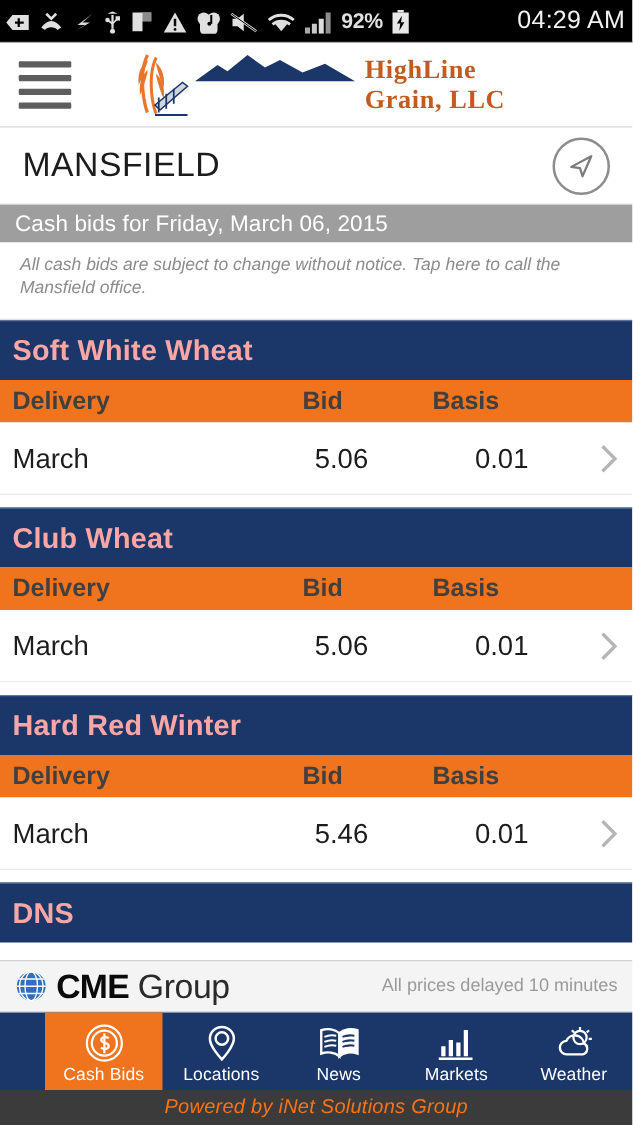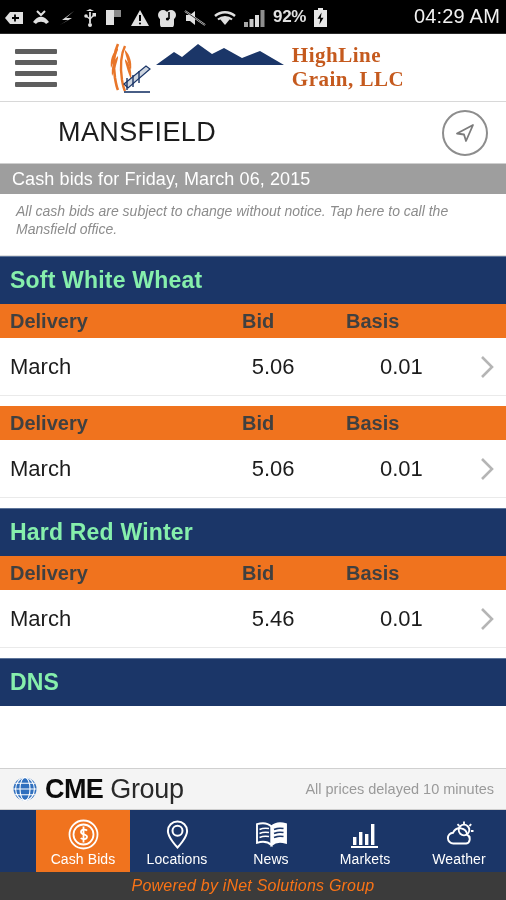--- a/index.html
+++ b/index.html
@@ -36,41 +36,41 @@
   .logo-txt { display:flex; flex-direction:column; line-height:1; margin-left:2px; }
   .logo-l1, .logo-l2 { font-family:"Liberation Serif", serif; color:#c55a1e; font-weight:bold; letter-spacing:0.5px; }
   .logo-l1 { font-size:21px; }
   .logo-l2 { font-size:21px; margin-top:3px; }
 
   
   .loctitle {
     flex:0 0 62px; background:#fff; display:flex; align-items:center;
     padding:0 18px; border-bottom:1px solid #cfcfcf;
   }
-  .loctitle h1 { font-size:27px; font-weight:normal; color:#1c1c1c; letter-spacing:0.4px; flex:1;margin-left:40px; }
+  .loctitle h1 { font-size:27px; font-weight:normal; color:#1c1c1c; letter-spacing:0.4px; flex:1; }
   .navbtn { width:46px; height:46px; border:2px solid #8d8d8d; border-radius:50%;
             display:flex; align-items:center; justify-content:center; cursor:pointer; }
 
   
   .datebar {
     flex:0 0 30px; background:#9e9e9e; color:#ffffff;
     display:flex; align-items:center; padding:0 12px; font-size:18px; letter-spacing:0.1px;
   }
 
   
   .disclaimer {
     flex:0 0 62px; background:#fff; padding:8px 16px 0 16px;
     font-size:14px; font-style:italic; color:#8c8c8c; line-height:1.3;
     border-bottom:1px solid #e0e0e0; cursor:pointer;
   }
 
   
   .scrollarea { flex:1 1 auto; overflow:hidden; background:#fff; position:relative; }
   .cat-hdr {
-    background:#1b3668; color:#86efac; height:48px; display:flex; align-items:center;
+    background:#1b3668; color:#fca5a5; height:48px; display:flex; align-items:center;
     padding:0 10px; font-size:23px; font-weight:bold; letter-spacing:0.2px;
     border-top:1px solid #5d7499;
   }
   .col-hdr {
     background:#f0731e; color:#404040; height:34px; display:flex; align-items:center;
     font-size:20px; font-weight:bold; padding:0 10px;
   }
   .c-del { width:232px; }
   .c-bid { width:104px; }
   .c-bas { flex:1; }
@@ -240,20 +240,23 @@
       <span class="c-bid">5.06</span>
       <span class="c-bas">0.01</span>
       <span class="c-arw chev">
         <svg width="17" height="28" viewBox="0 0 17 28">
             <path d="M3 4 L13 14 L3 24" fill="none" stroke="#b5b5b5" stroke-width="2.6"></path>
           </svg>
       </span>
     </div>
     <div class="spacer-row"></div>
 
+    <div class="cat-hdr">
+      <span>Club Wheat</span>
+    </div>
     <div class="col-hdr">
       <span class="c-del">Delivery</span>
       <span class="c-bid">Bid</span>
       <span class="c-bas">Basis</span>
       <span class="c-arw"></span>
     </div>
     <div class="bid-row">
       <span class="c-del">March</span>
       <span class="c-bid">5.06</span>
       <span class="c-bas">0.01</span>

